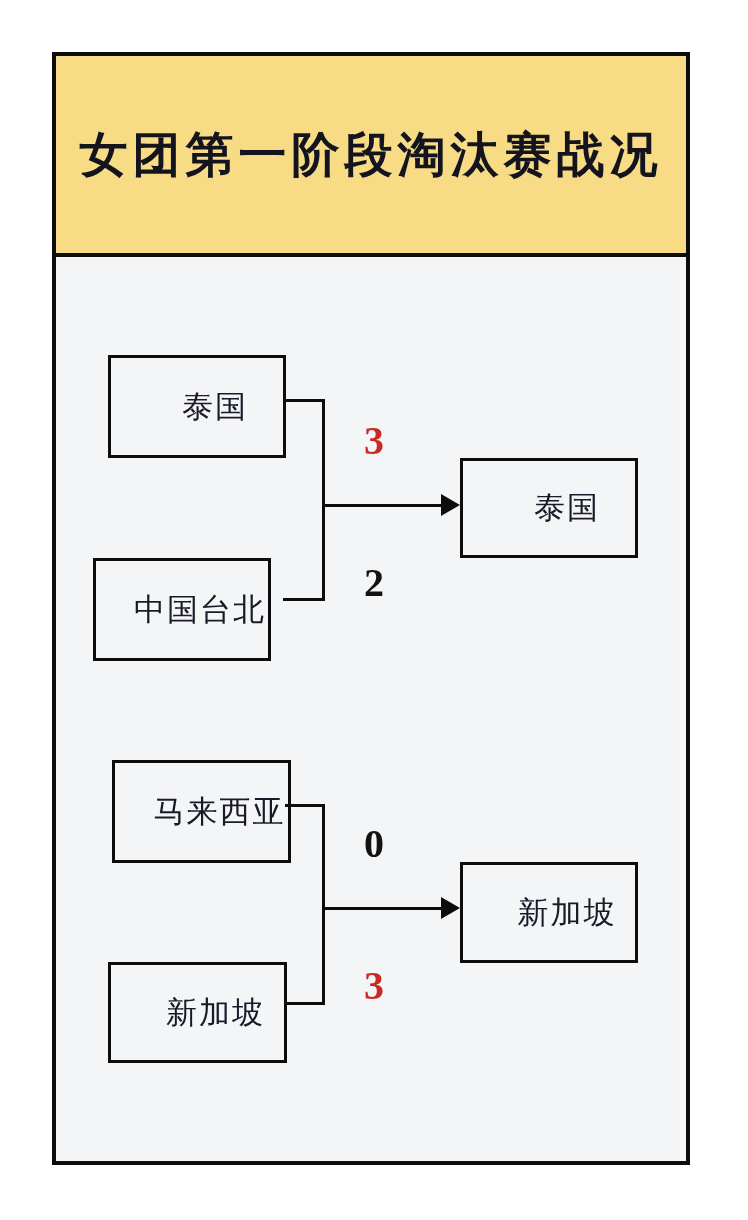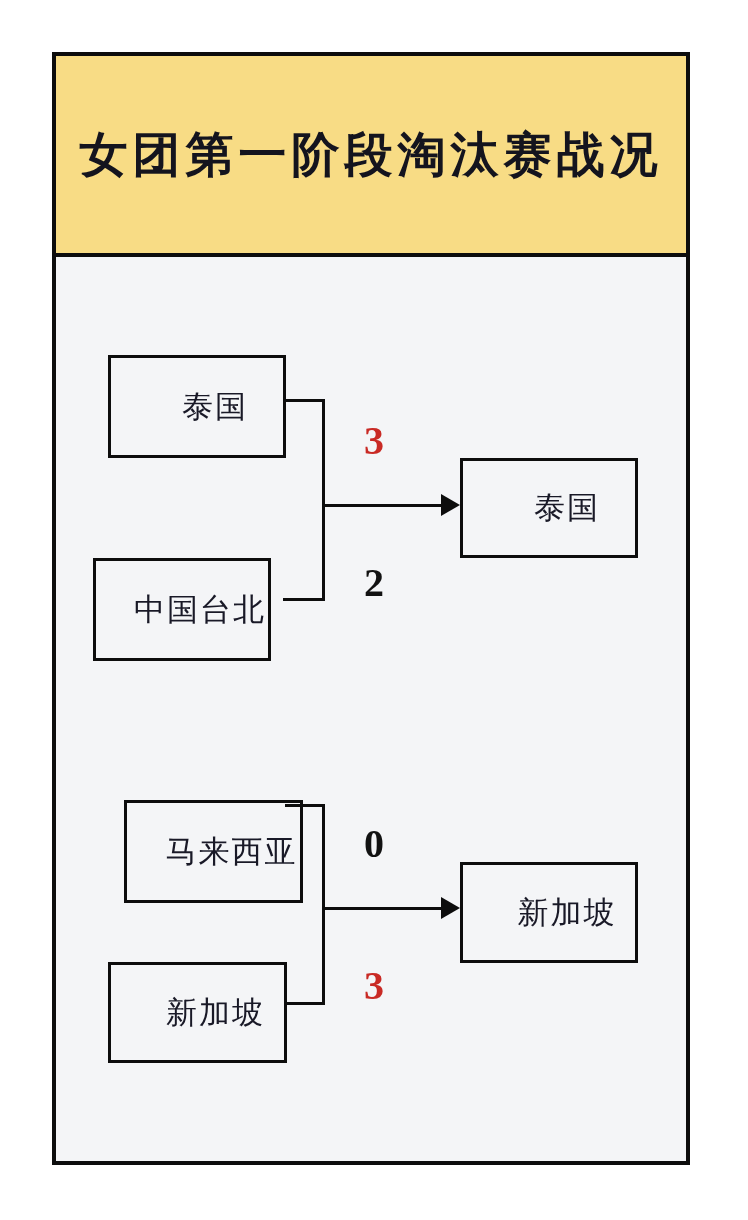--- a/index.html
+++ b/index.html
@@ -100,21 +100,21 @@
     <div class="line" style="left:322px; top:504px; width:122px; height:3px;"></div>
     <div class="arrow-head" style="left:441px; top:494px;"></div>
 
     <div class="score" style="left: 349px; top: 421px; color: rgb(201, 42, 37);">3</div>
     <div class="score" style="left: 349px; top: 563px; color: rgb(18, 18, 18);">2</div>
 
     <div class="winner-box" style="left:460px; top:458px; width:178px; height:100px;">泰国</div>
   </div>
 
   <div>
-    <div class="team-box" style="left:124px; top:760px; width:179px; height:103px;margin-top:40px;">马来西亚</div>
+    <div class="team-box" style="left:112px; top:760px; width:179px; height:103px;">马来西亚</div>
     <div class="team-box" style="left:108px; top:962px; width:179px; height:101px;">新加坡</div>
 
     <div class="line" style="left:285px; top:804px; width:40px; height:3px;"></div>
     <div class="line" style="left:285px; top:1002px; width:40px; height:3px;"></div>
     <div class="line" style="left:322px; top:804px; width:3px; height:201px;"></div>
     <div class="line" style="left:322px; top:907px; width:122px; height:3px;"></div>
     <div class="arrow-head" style="left:441px; top:897px;"></div>
 
     <div class="score" style="left: 349px; top: 824px; color: rgb(18, 18, 18);">0</div>
     <div class="score" style="left: 349px; top: 966px; color: rgb(201, 42, 37);">3</div>

